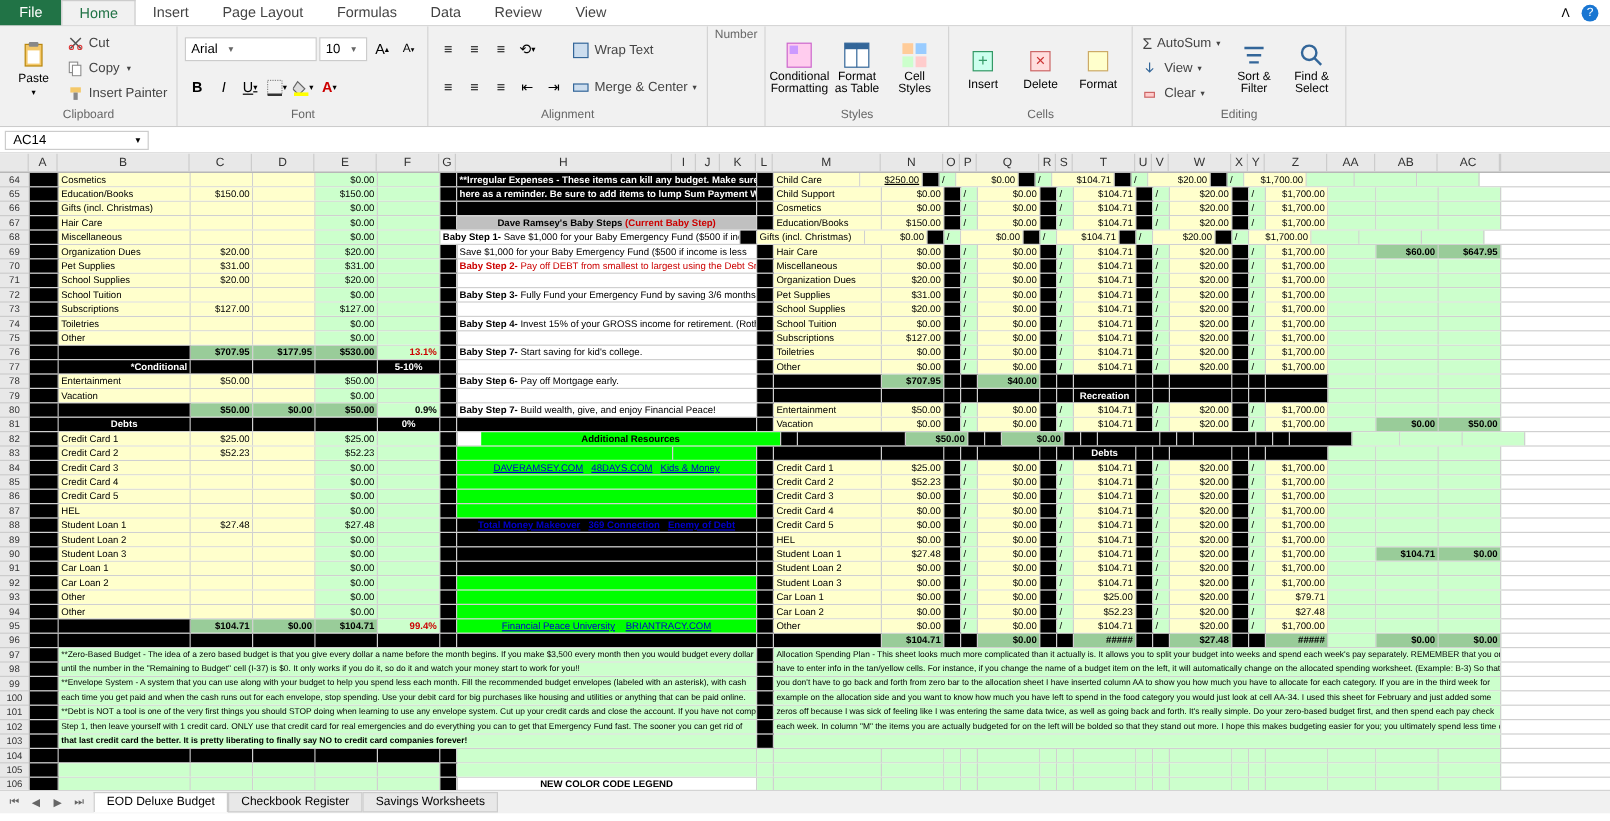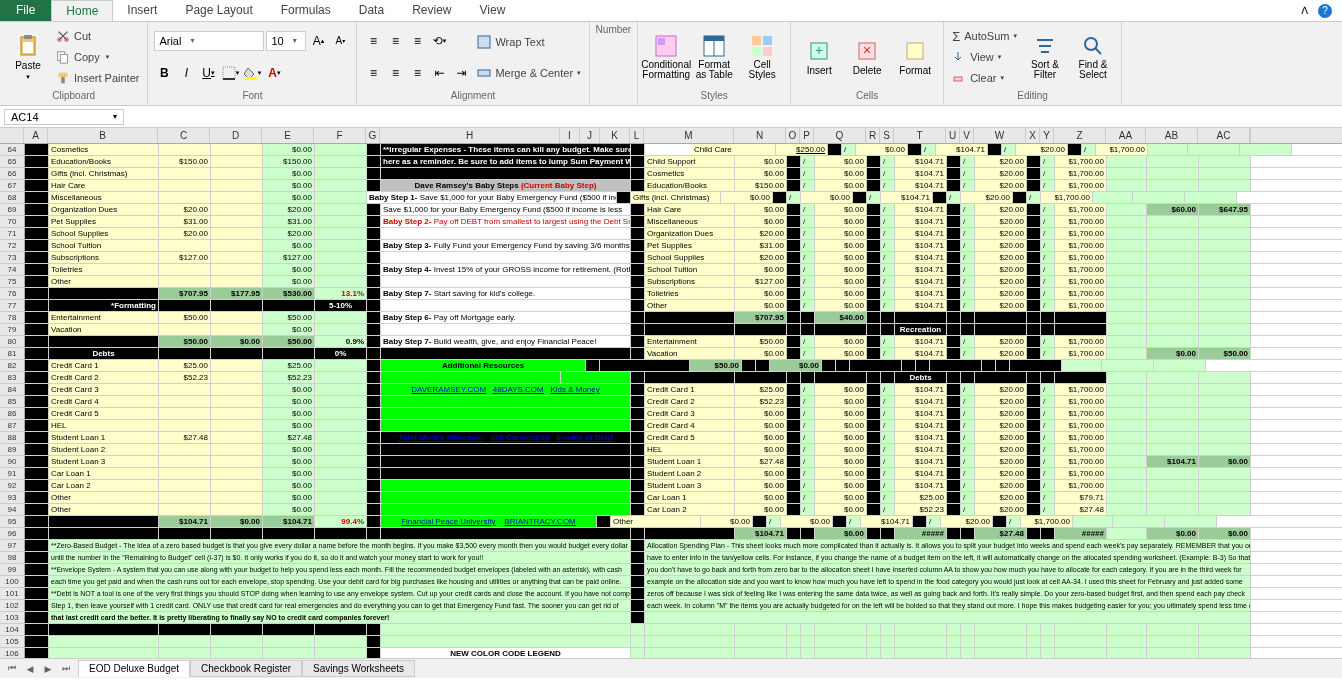--- a/index.html
+++ b/index.html
@@ -390,21 +390,21 @@
         <div class="row">
           <div class="c blk" style="width: 24px;"></div>
           <div class="c ly" style="width: 110px;">Cosmetics</div>
           <div class="c ly r" style="width: 52px;"></div>
           <div class="c ly r" style="width: 52px;"></div>
           <div class="c mg r" style="width: 52px;">$0.00</div>
           <div class="c mg" style="width: 52px;"></div>
           <div class="c blk" style="width: 14px;"></div>
           <div class="c blk" style="width: 250px;">**Irregular Expenses - These items can kill any budget. Make sure you plan ahead for them. I placed this</div>
           <div class="c blk" style="width: 14px;"></div>
-          <div class="c ly" style="width: 84px; margin-left: 47px;">Child Care</div>
+          <div class="c ly" style="width: 72px;">Child Care</div>
           <div class="c ly r" style="width: 52px; text-decoration: underline;">$250.00</div>
           <div class="c blk" style="width: 14px;"></div>
           <div class="c mg" style="width: 14px;">/</div>
           <div class="c ly r" style="width: 52px;">$0.00</div>
           <div class="c blk" style="width: 14px;"></div>
           <div class="c mg" style="width: 14px;">/</div>
           <div class="c ly r" style="width: 52px;">$104.71</div>
           <div class="c blk" style="width: 14px;"></div>
           <div class="c mg" style="width: 14px;">/</div>
           <div class="c ly r" style="width: 52px;">$20.00</div>
@@ -745,21 +745,21 @@
           <div class="c ly r" style="width: 52px;">$20.00</div>
           <div class="c blk" style="width: 14px;"></div>
           <div class="c mg" style="width: 14px;">/</div>
           <div class="c ly r" style="width: 52px;">$1,700.00</div>
           <div class="c mg" style="width: 40px;"></div>
           <div class="c mg" style="width: 52px;"></div>
           <div class="c mg" style="width: 52px;"></div>
         </div>
         <div class="row">
           <div class="c blk" style="width: 24px;"></div>
-          <div class="c blk r bold" style="width: 110px;">*Formatting</div>
+          <div class="c blk r bold" style="width: 110px;">*Conditional</div>
           <div class="c blk" style="width: 52px;"></div>
           <div class="c blk" style="width: 52px;"></div>
           <div class="c blk" style="width: 52px;"></div>
           <div class="c blk ctr bold" style="width: 52px;">5-10%</div>
           <div class="c blk" style="width: 14px;"></div>
           <div class="c " style="width: 250px;"></div>
           <div class="c blk" style="width: 14px;"></div>
           <div class="c ly" style="width: 90px;">Other</div>
           <div class="c ly r" style="width: 52px;">$0.00</div>
           <div class="c blk" style="width: 14px;"></div>
@@ -891,21 +891,21 @@
           <div class="c dg r bold" style="width: 52px;">$50.00</div>
         </div>
         <div class="row">
           <div class="c blk" style="width: 24px;"></div>
           <div class="c ly" style="width: 110px;">Credit Card 1</div>
           <div class="c ly r" style="width: 52px;">$25.00</div>
           <div class="c ly r" style="width: 52px;"></div>
           <div class="c mg r" style="width: 52px;">$25.00</div>
           <div class="c mg" style="width: 52px;"></div>
           <div class="c blk" style="width: 14px;"></div>
-          <div class="c grn bold ctr" style="width: 205px;">Additional Resources</div>
+          <div class="c grn bold ctr" style="width: 250px; margin-left: 20px;">Additional Resources</div>
           <div class="c blk" style="width: 14px;"></div>
           <div class="c blk" style="width: 90px;"></div>
           <div class="c dg r bold" style="width: 52px;">$50.00</div>
           <div class="c blk" style="width: 14px;"></div>
           <div class="c blk" style="width: 14px;"></div>
           <div class="c dg r bold" style="width: 52px;">$0.00</div>
           <div class="c blk" style="width: 14px;"></div>
           <div class="c blk" style="width: 14px;"></div>
           <div class="c blk" style="width: 52px;"></div>
           <div class="c blk" style="width: 14px;"></div>
@@ -1256,21 +1256,21 @@
           <div class="c mg" style="width: 52px;"></div>
         </div>
         <div class="row">
           <div class="c blk" style="width: 24px;"></div>
           <div class="c blk" style="width: 110px;"></div>
           <div class="c dg r bold" style="width: 52px;">$104.71</div>
           <div class="c dg r bold" style="width: 52px;">$0.00</div>
           <div class="c dg r bold" style="width: 52px;">$104.71</div>
           <div class="c mg r red bold" style="width: 52px;">99.4%</div>
           <div class="c blk" style="width: 14px;"></div>
-          <div class="c grn ctr" style="width: 216px;"><span class="blue">Financial Peace University</span>&nbsp;&nbsp;&nbsp;&nbsp;<span class="blue">BRIANTRACY.COM</span></div>
+          <div class="c grn ctr" style="width: 250px;"><span class="blue">Financial Peace University</span>&nbsp;&nbsp;&nbsp;&nbsp;<span class="blue">BRIANTRACY.COM</span></div>
           <div class="c blk" style="width: 14px;"></div>
           <div class="c ly" style="width: 90px;">Other</div>
           <div class="c ly r" style="width: 52px;">$0.00</div>
           <div class="c blk" style="width: 14px;"></div>
           <div class="c mg" style="width: 14px;">/</div>
           <div class="c ly r" style="width: 52px;">$0.00</div>
           <div class="c blk" style="width: 14px;"></div>
           <div class="c mg" style="width: 14px;">/</div>
           <div class="c ly r" style="width: 52px;">$104.71</div>
           <div class="c blk" style="width: 14px;"></div>

